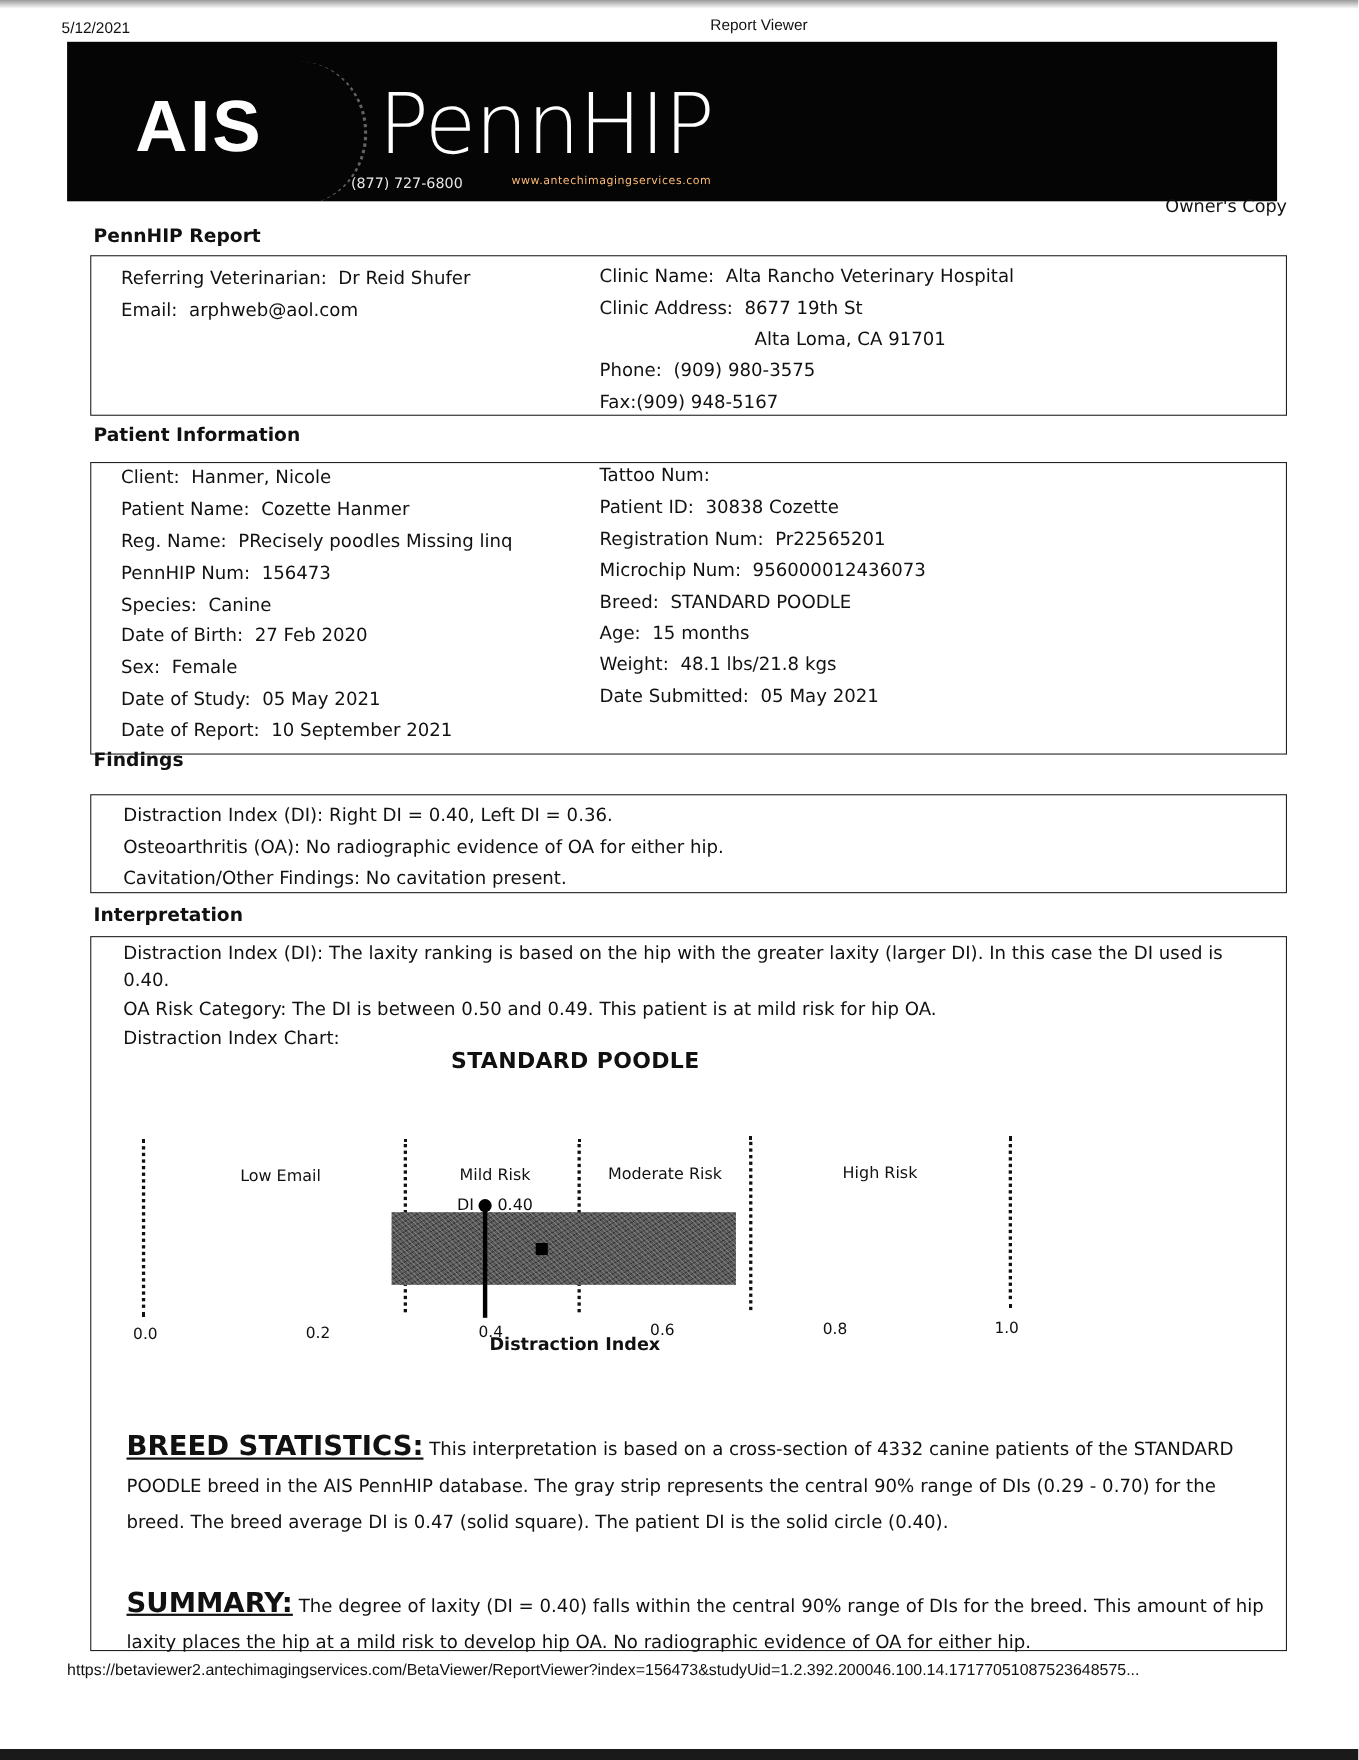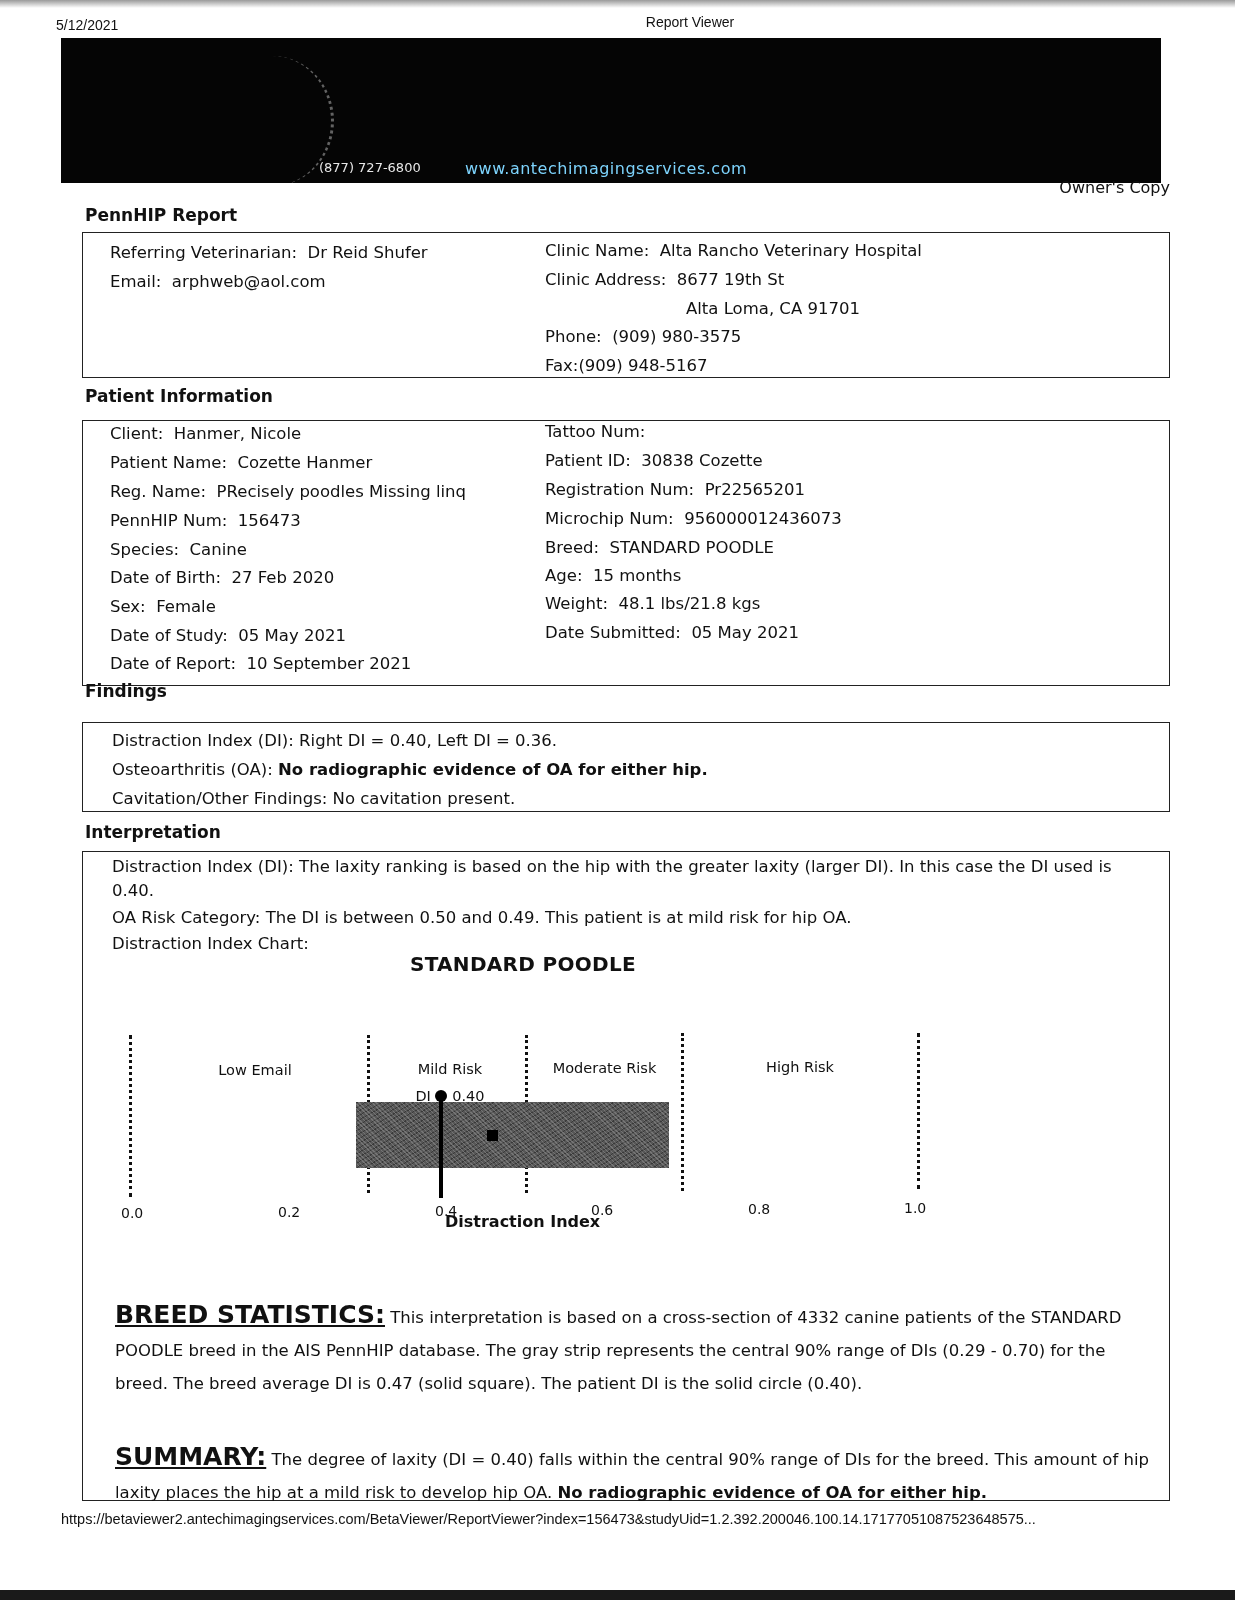--- a/index.html
+++ b/index.html
@@ -13,27 +13,27 @@
     .bottombar { position: absolute; left: 0; top: 1590px; width: 1235px; height: 10px; background: #1a1a1a; }
     .hdr-date { position: absolute; left: 56px; top: 17px; font-family: "Liberation Sans", sans-serif; font-size: 14px; }
     .hdr-title { position: absolute; left: 0; width: 1380px; text-align: center; top: 14px; font-family: "Liberation Sans", sans-serif; font-size: 14px; }
 
     .banner { position: absolute; left: 61px; top: 38px; width: 1100px; height: 145px; background: #050505; overflow: hidden; }
     .banner .ais { position: absolute; left: 62px; top: 38px; color: #fff; font-family: "Liberation Sans", sans-serif; font-weight: bold; font-size: 66px; letter-spacing: 2px; }
     .banner .arc { position: absolute; left: 150px; top: 18px; width: 120px; height: 130px; border-radius: 50%;
       border-right: 3px dotted #8a8a8a; opacity: .7; }
     .banner .penn { position: absolute; left: 283px; top: 30px; color: #fff; font-family: "DejaVu Sans", sans-serif; font-weight: 200; font-size: 76px; letter-spacing: -1px; -webkit-text-stroke: 0px; }
     .banner .phone { position: absolute; left: 258px; top: 122px; color: #e8e8e8; font-size: 13px; }
-    .banner .web { position: absolute; left: 404px; top: 121px; color: #7dd3fc; font-size: 16px; letter-spacing: .5px; text-align: center; }
+    .banner .web { position: absolute; left: 404px; top: 121px; color: #fdba74; font-size: 10px; letter-spacing: .5px; text-align: center; }
     .owner { position: absolute; right: 65px; top: 178px; font-size: 16px; }
 
     .sec-title { position: absolute; left: 85px; font-size: 17px; font-weight: bold; }
     .box { position: absolute; left: 82px; width: 1088px; border: 1.5px solid #222; box-sizing: border-box; }
     .line { position: absolute; font-size: 16.5px; white-space: nowrap; }
-    .b { font-weight: bold; }
+    .b { font-weight: normal; }
 
     .chart-title { position: absolute; left: 410px; top: 952px; font-size: 20px; font-weight: bold; letter-spacing: .3px; }
     .vline { position: absolute; width: 0; border-left: 3px dotted #111; }
     .zone-lbl { position: absolute; font-size: 14.5px; text-align: center; }
     .tick { position: absolute; font-size: 14px; }
     .strip { position: absolute; left: 356px; top: 1102px; width: 313px; height: 66px;
       background:
         repeating-linear-gradient(45deg, rgba(255,255,255,.18) 0 1px, transparent 1px 3px),
         repeating-linear-gradient(-30deg, rgba(0,0,0,.35) 0 1px, transparent 1px 4px),
         #575757; }
@@ -49,20 +49,22 @@
 </head>
 <body>
 
 <div class="topshade"></div>
 
 <div class="hdr-date">5/12/2021</div>
 <div class="hdr-title">Report Viewer</div>
 
 <div class="banner">
   <div class="arc"></div>
+  <div class="ais">AIS</div>
+  <div class="penn">PennHIP</div>
   <div class="phone">(877) 727-6800</div>
   <div class="web">www.antechimagingservices.com</div>
 </div>
 <div class="owner">Owner's Copy</div>
 
 <div class="sec-title" style="top:205px">PennHIP Report</div>
 <div class="box" style="top:232px;height:146px"></div>
 <div class="line" style="left:110px;top:243px"><span>Referring Veterinarian:</span>&nbsp; <span>Dr Reid Shufer</span></div>
 <div class="line" style="left:110px;top:272px"><span>Email:</span>&nbsp; <span>arphweb@aol.com</span></div>
 <div class="line" style="left:545px;top:241px"><span>Clinic Name:</span>&nbsp; <span>Alta Rancho Veterinary Hospital</span></div>

